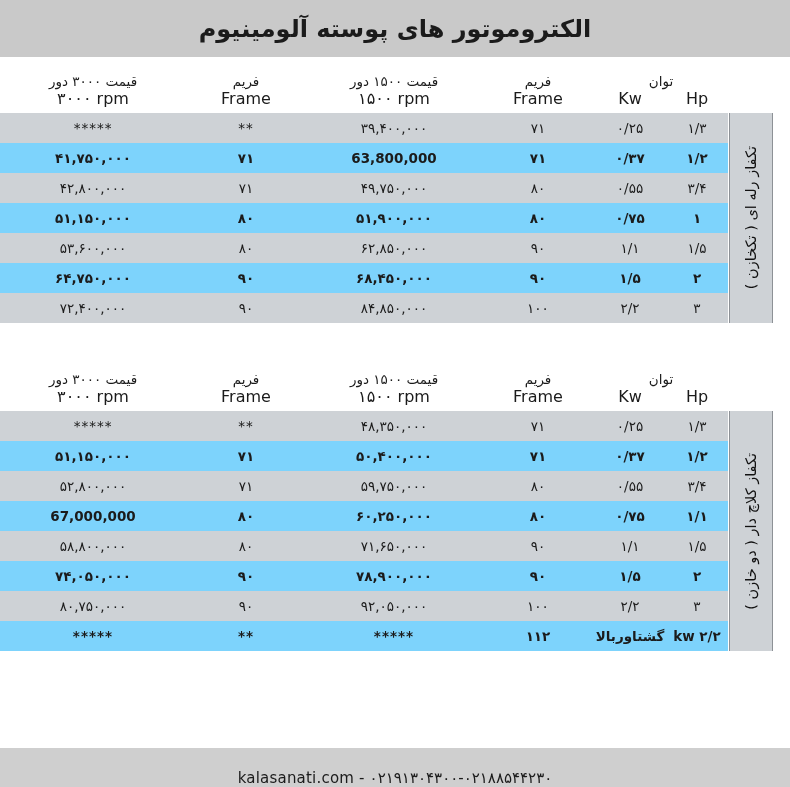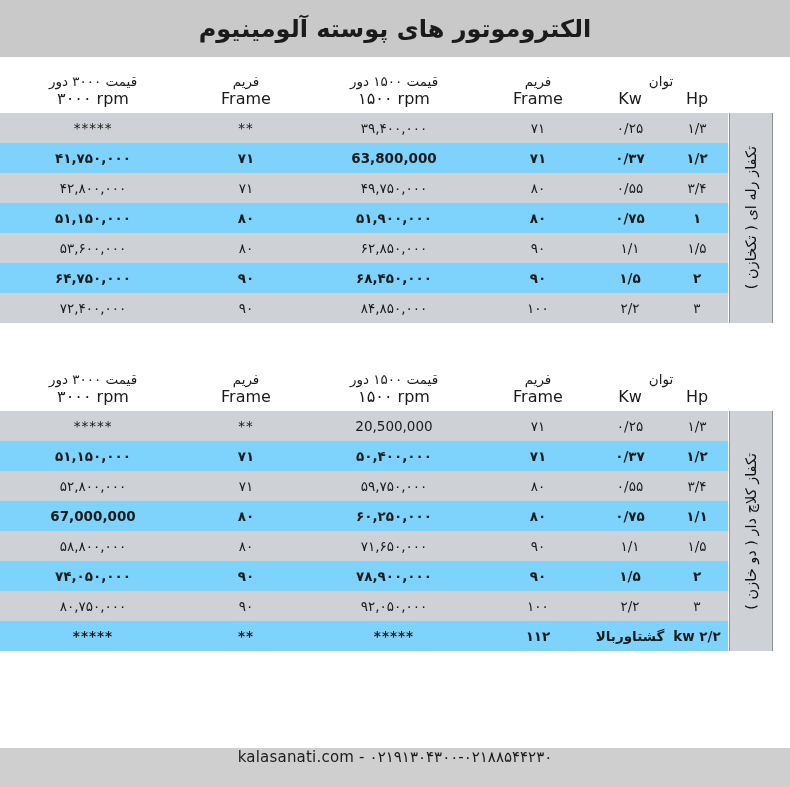--- a/index.html
+++ b/index.html
@@ -128,21 +128,21 @@
 
   
   .footer-bar {
     position: absolute;
     left: 0;
     bottom: 0;
     width: 790px;
     height: 39px;
     background: #cfcfcf;
     display: flex;
-    align-items: flex-start;
+    align-items: flex-end;
     justify-content: center;
   }
   .footer-text {
     font-size: 15px;
     color: #1b1b1b;
     direction: ltr;
     letter-spacing: 0.2px;
   }
 
   .tbl-wrap { padding-right: 62px; padding-left: 0; }
@@ -277,21 +277,21 @@
           <th class="hdr-sub">۱۵۰۰ rpm</th>
           <th class="hdr-sub">Frame</th>
           <th class="hdr-sub">۳۰۰۰ rpm</th>
         </tr>
       </thead>
       <tbody>
           <tr class="shade">
             <td>۱/۳</td>
             <td>۰/۲۵</td>
             <td>۷۱</td>
-            <td>20,500,000</td>
+            <td>۴۸,۳۵۰,۰۰۰</td>
             <td class="stars">**</td>
             <td class="stars">*****</td>
           </tr>
           <tr class="plain">
             <td>۱/۲</td>
             <td>۰/۳۷</td>
             <td>۷۱</td>
             <td>۵۰,۴۰۰,۰۰۰</td>
             <td>۷۱</td>
             <td>۵۱,۱۵۰,۰۰۰</td>

